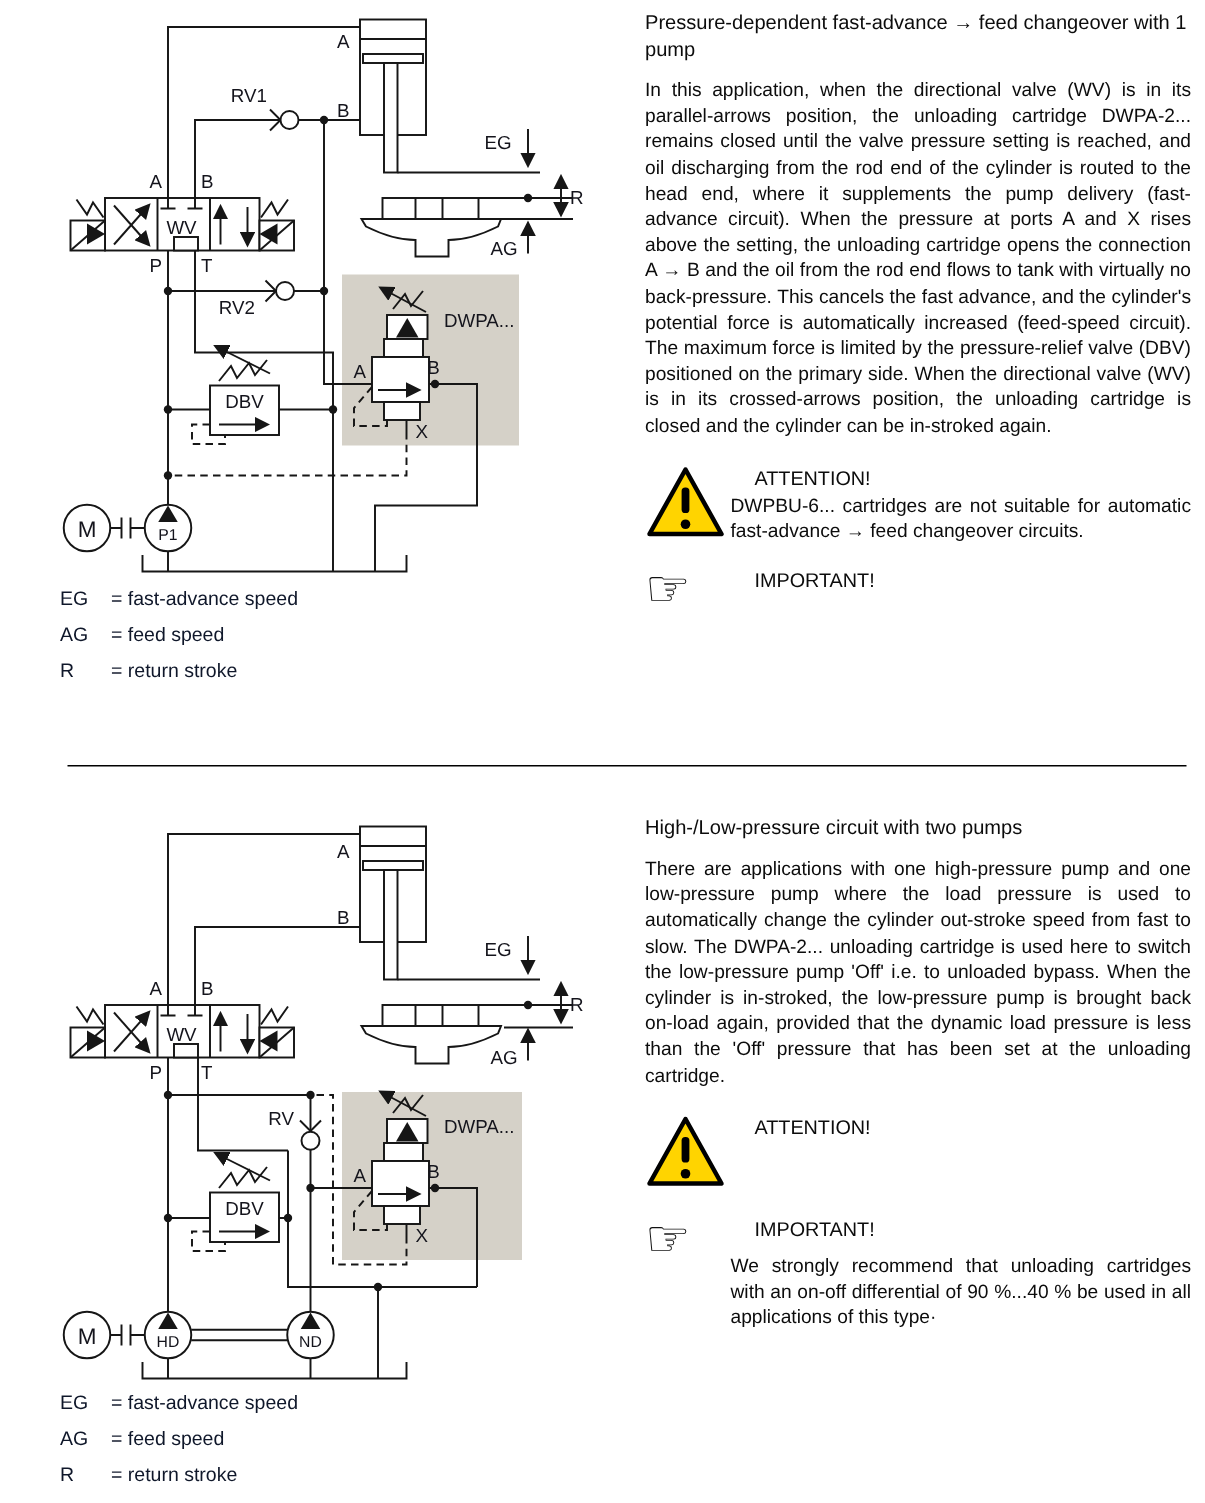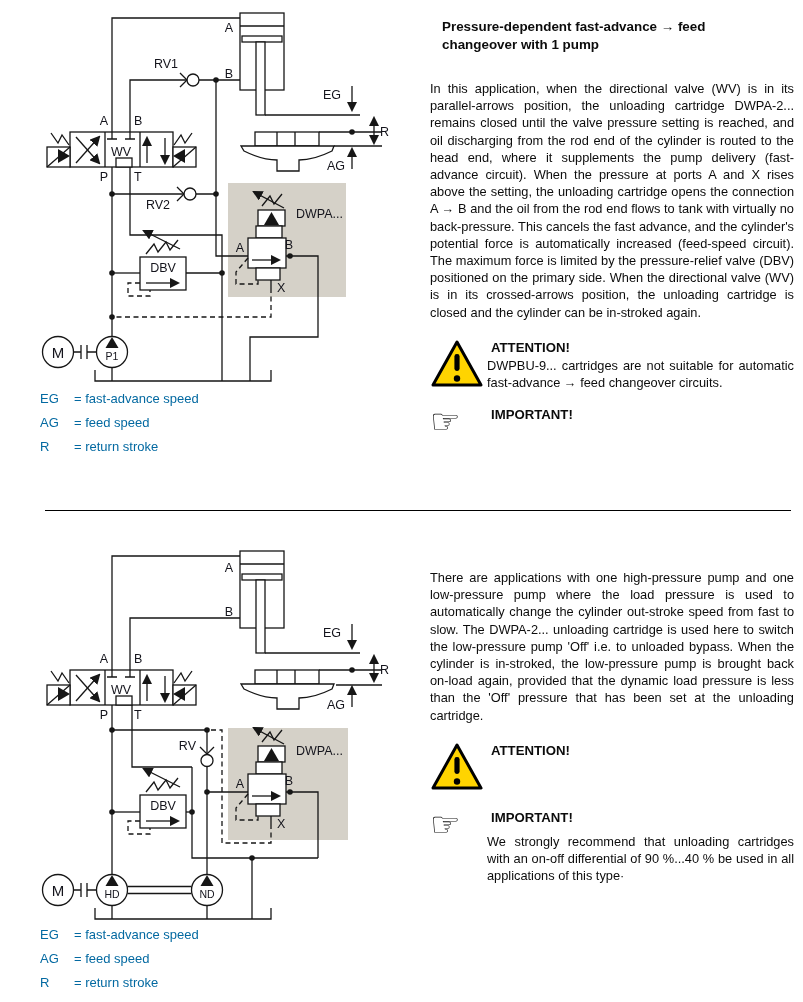--- a/index.html
+++ b/index.html
@@ -7,30 +7,30 @@
         font-family:"Liberation Sans",sans-serif;color:#0c0c0c;overflow:hidden;}
   svg.diagram{position:absolute;left:0;top:0;}
   .ln{stroke:#161616;stroke-width:1.3;fill:none;}
   .lnf{stroke:#161616;stroke-width:1.3;fill:#ffffff;}
   .dash{stroke-dasharray:5 3.5;}
   .blk{fill:#161616;stroke:none;}
   text.dl{font-family:"Liberation Sans",sans-serif;font-size:12.5px;fill:#14141c;}
   text.big{font-size:15px;}
   text.sm{font-size:10.5px;}
   .col{position:absolute;width:364px;}
-  .col h3{font-size:13.4px;line-height:18px;margin:12px;font-weight:bold;}
-  .col p.body{font-size:12.8px;line-height:17.2px;text-align:justify;margin:26px 0 0;}
+  .col h3{font-size:13.4px;line-height:18px;margin:0;font-weight:normal;}
+  .col p.body{font-size:12.8px;line-height:17.2px;text-align:justify;margin:9px 0 0;}
   .callout{display:flex;margin-top:18px;}
   .cicon{width:57px;flex:0 0 57px;}
   .ctext{flex:1;}
-  .ctext h4{font-size:13.2px;margin:1px 4px 1px;font-weight:bold;}
+  .ctext h4{font-size:13.2px;margin:1px 16px 1px;font-weight:normal;}
   .ctext p{font-size:12.8px;line-height:17.2px;text-align:justify;margin:2px 0 0;}
   .ctext p.imp{margin-top:8px;}
   .hand{font-family:"DejaVu Sans",sans-serif;font-size:34px;line-height:30px;color:#111;}
-  .legend{position:absolute;font-size:13px;color:#0369a1;}
+  .legend{position:absolute;font-size:13px;color:#0f172a;}
   .lrow{height:23.8px;}
   .labbr{display:inline-block;width:34px;}
   .divider{position:absolute;height:0;border-top:1.7px solid #000;}
 </style>
 </head>
 <body>
 
 <div class="page">
 
 <svg class="diagram" width="803" height="1002" viewBox="0 0 803 1002">
@@ -311,40 +311,41 @@
   <div class="callout">
     <div class="cicon">
       <svg width="54" height="50" viewBox="0 0 54 50">
         <polygon points="27,3 51,46 3,46" stroke="#000" stroke-width="3" stroke-linejoin="round" fill="#ffd400"></polygon>
         <rect x="24.4" y="15" width="5.2" height="17" rx="2.4" fill="#000"></rect>
         <circle cx="27" cy="39.5" r="3.2" fill="#000"></circle>
       </svg>
     </div>
     <div class="ctext">
       <h4>ATTENTION!</h4>
-      <p>DWPBU-9... cartridges are not suitable for automatic fast-advance → feed changeover circuits.</p>
+      <p>DWPBU-6... cartridges are not suitable for automatic fast-advance → feed changeover circuits.</p>
     </div>
   </div>
   <div class="callout" style="margin-top:13px">
     <div class="cicon hand">☞</div>
     <div class="ctext">
       <h4>IMPORTANT!</h4>
     </div>
   </div>
 </div>
 
 <div class="divider" style="top:510px;left:45px;width:746px"></div>
 
 <div class="legend" style="left:40px;top:927px">
   <div class="lrow"><span class="labbr">EG</span><span>= fast-advance speed</span></div>
   <div class="lrow"><span class="labbr">AG</span><span>= feed speed</span></div>
   <div class="lrow"><span class="labbr">R</span><span>= return stroke</span></div>
 </div>
 
 <div class="col" style="left:430px;top:543px">
+  <h3>High-/Low-pressure circuit with two pumps</h3>
   <p class="body">There are applications with one high-pressure pump and one low-pressure pump where the load pressure is used to automatically change the cylinder out-stroke speed from fast to slow. The DWPA-2... unloading cartridge is used here to switch the low-pressure pump 'Off' i.e. to unloaded bypass. When the cylinder is in-stroked, the low-pressure pump is brought back on-load again, provided that the dynamic load pressure is less than the 'Off' pressure that has been set at the unloading cartridge.</p>
   <div class="callout">
     <div class="cicon">
       <svg width="54" height="50" viewBox="0 0 54 50">
         <polygon points="27,3 51,46 3,46" stroke="#000" stroke-width="3" stroke-linejoin="round" fill="#ffd400"></polygon>
         <rect x="24.4" y="15" width="5.2" height="17" rx="2.4" fill="#000"></rect>
         <circle cx="27" cy="39.5" r="3.2" fill="#000"></circle>
       </svg>
     </div>
     <div class="ctext">

